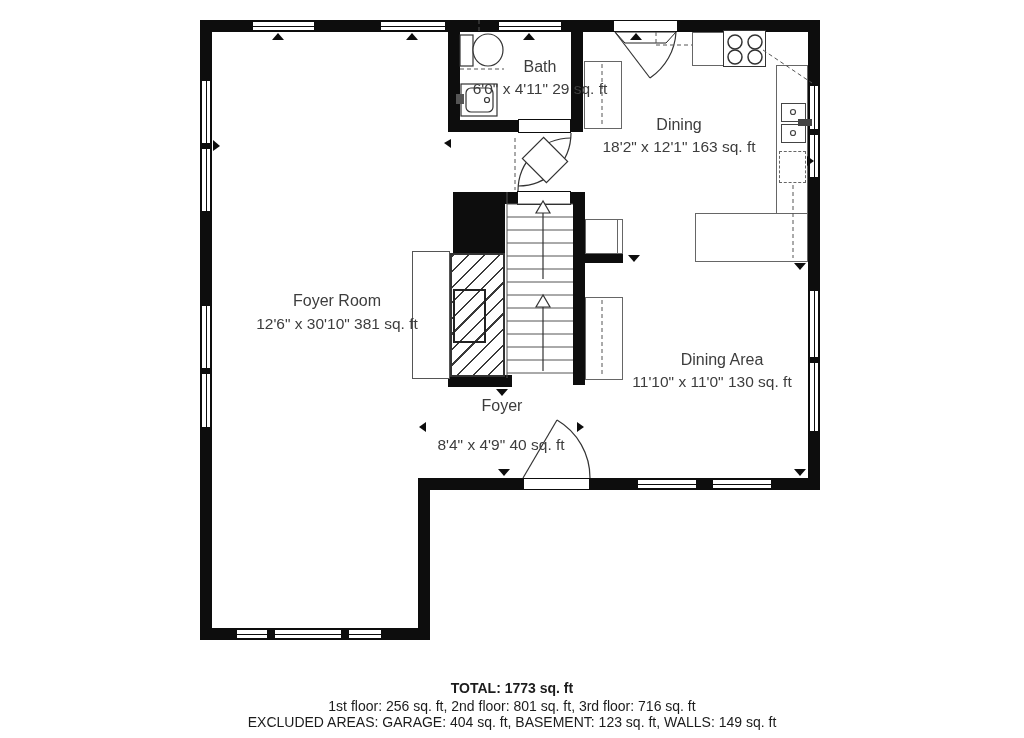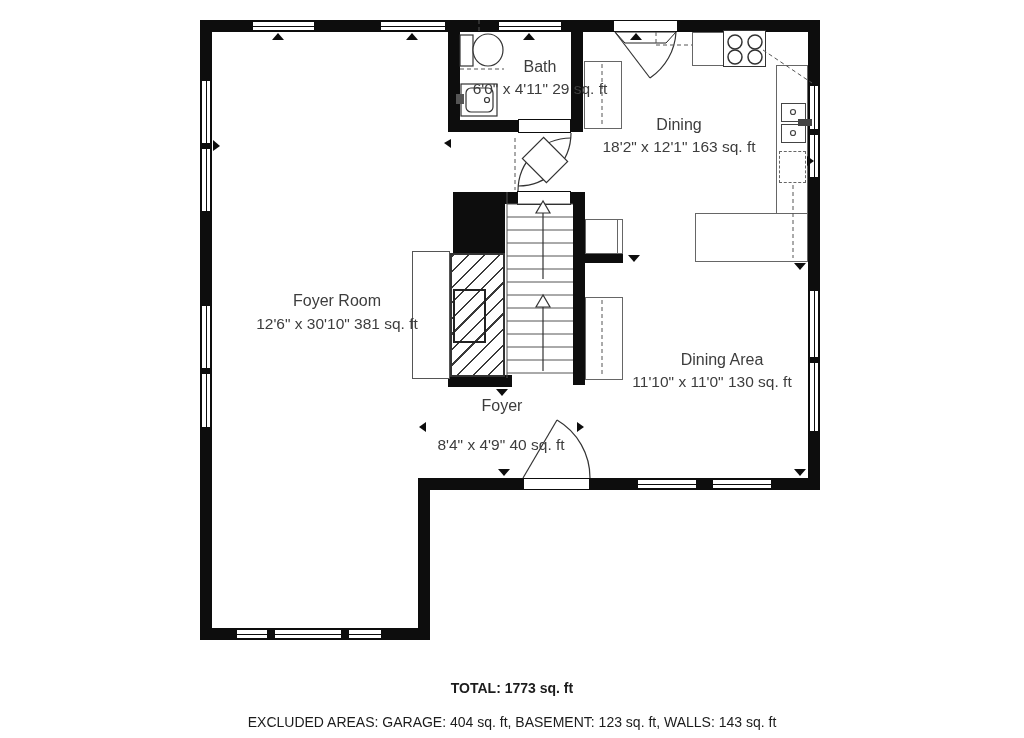--- a/index.html
+++ b/index.html
@@ -184,15 +184,16 @@
   <div class="label room-name" style="left:337px;top:292px;">Foyer Room</div>
   <div class="label room-dims" style="left:337px;top:315px;">12'6" x 30'10" 381 sq. ft</div>
 
   <div class="label room-name" style="left:712px;top:351px;margin-left:10px;">Dining Area</div>
   <div class="label room-dims" style="left:712px;top:373px;">11'10" x 11'0" 130 sq. ft</div>
 
   <div class="label room-name" style="left:502px;top:397px;">Foyer</div>
   <div class="label room-dims" style="left:501px;top:436px;">8'4" x 4'9" 40 sq. ft</div>
 
   <div class="footer bold" style="top:656px;margin-top:24px;">TOTAL: 1773 sq. ft</div>
-  <div class="footer" style="top:714px;">EXCLUDED AREAS: GARAGE: 404 sq. ft, BASEMENT: 123 sq. ft, WALLS: 143 sq. ft</div>
+  <div class="footer" style="top:698px;">1st floor: 256 sq. ft, 2nd floor: 801 sq. ft, 3rd floor: 716 sq. ft</div>
+  <div class="footer" style="top:714px;">EXCLUDED AREAS: GARAGE: 404 sq. ft, BASEMENT: 123 sq. ft, WALLS: 149 sq. ft</div>
 
 </div>
 
 </body></html>

